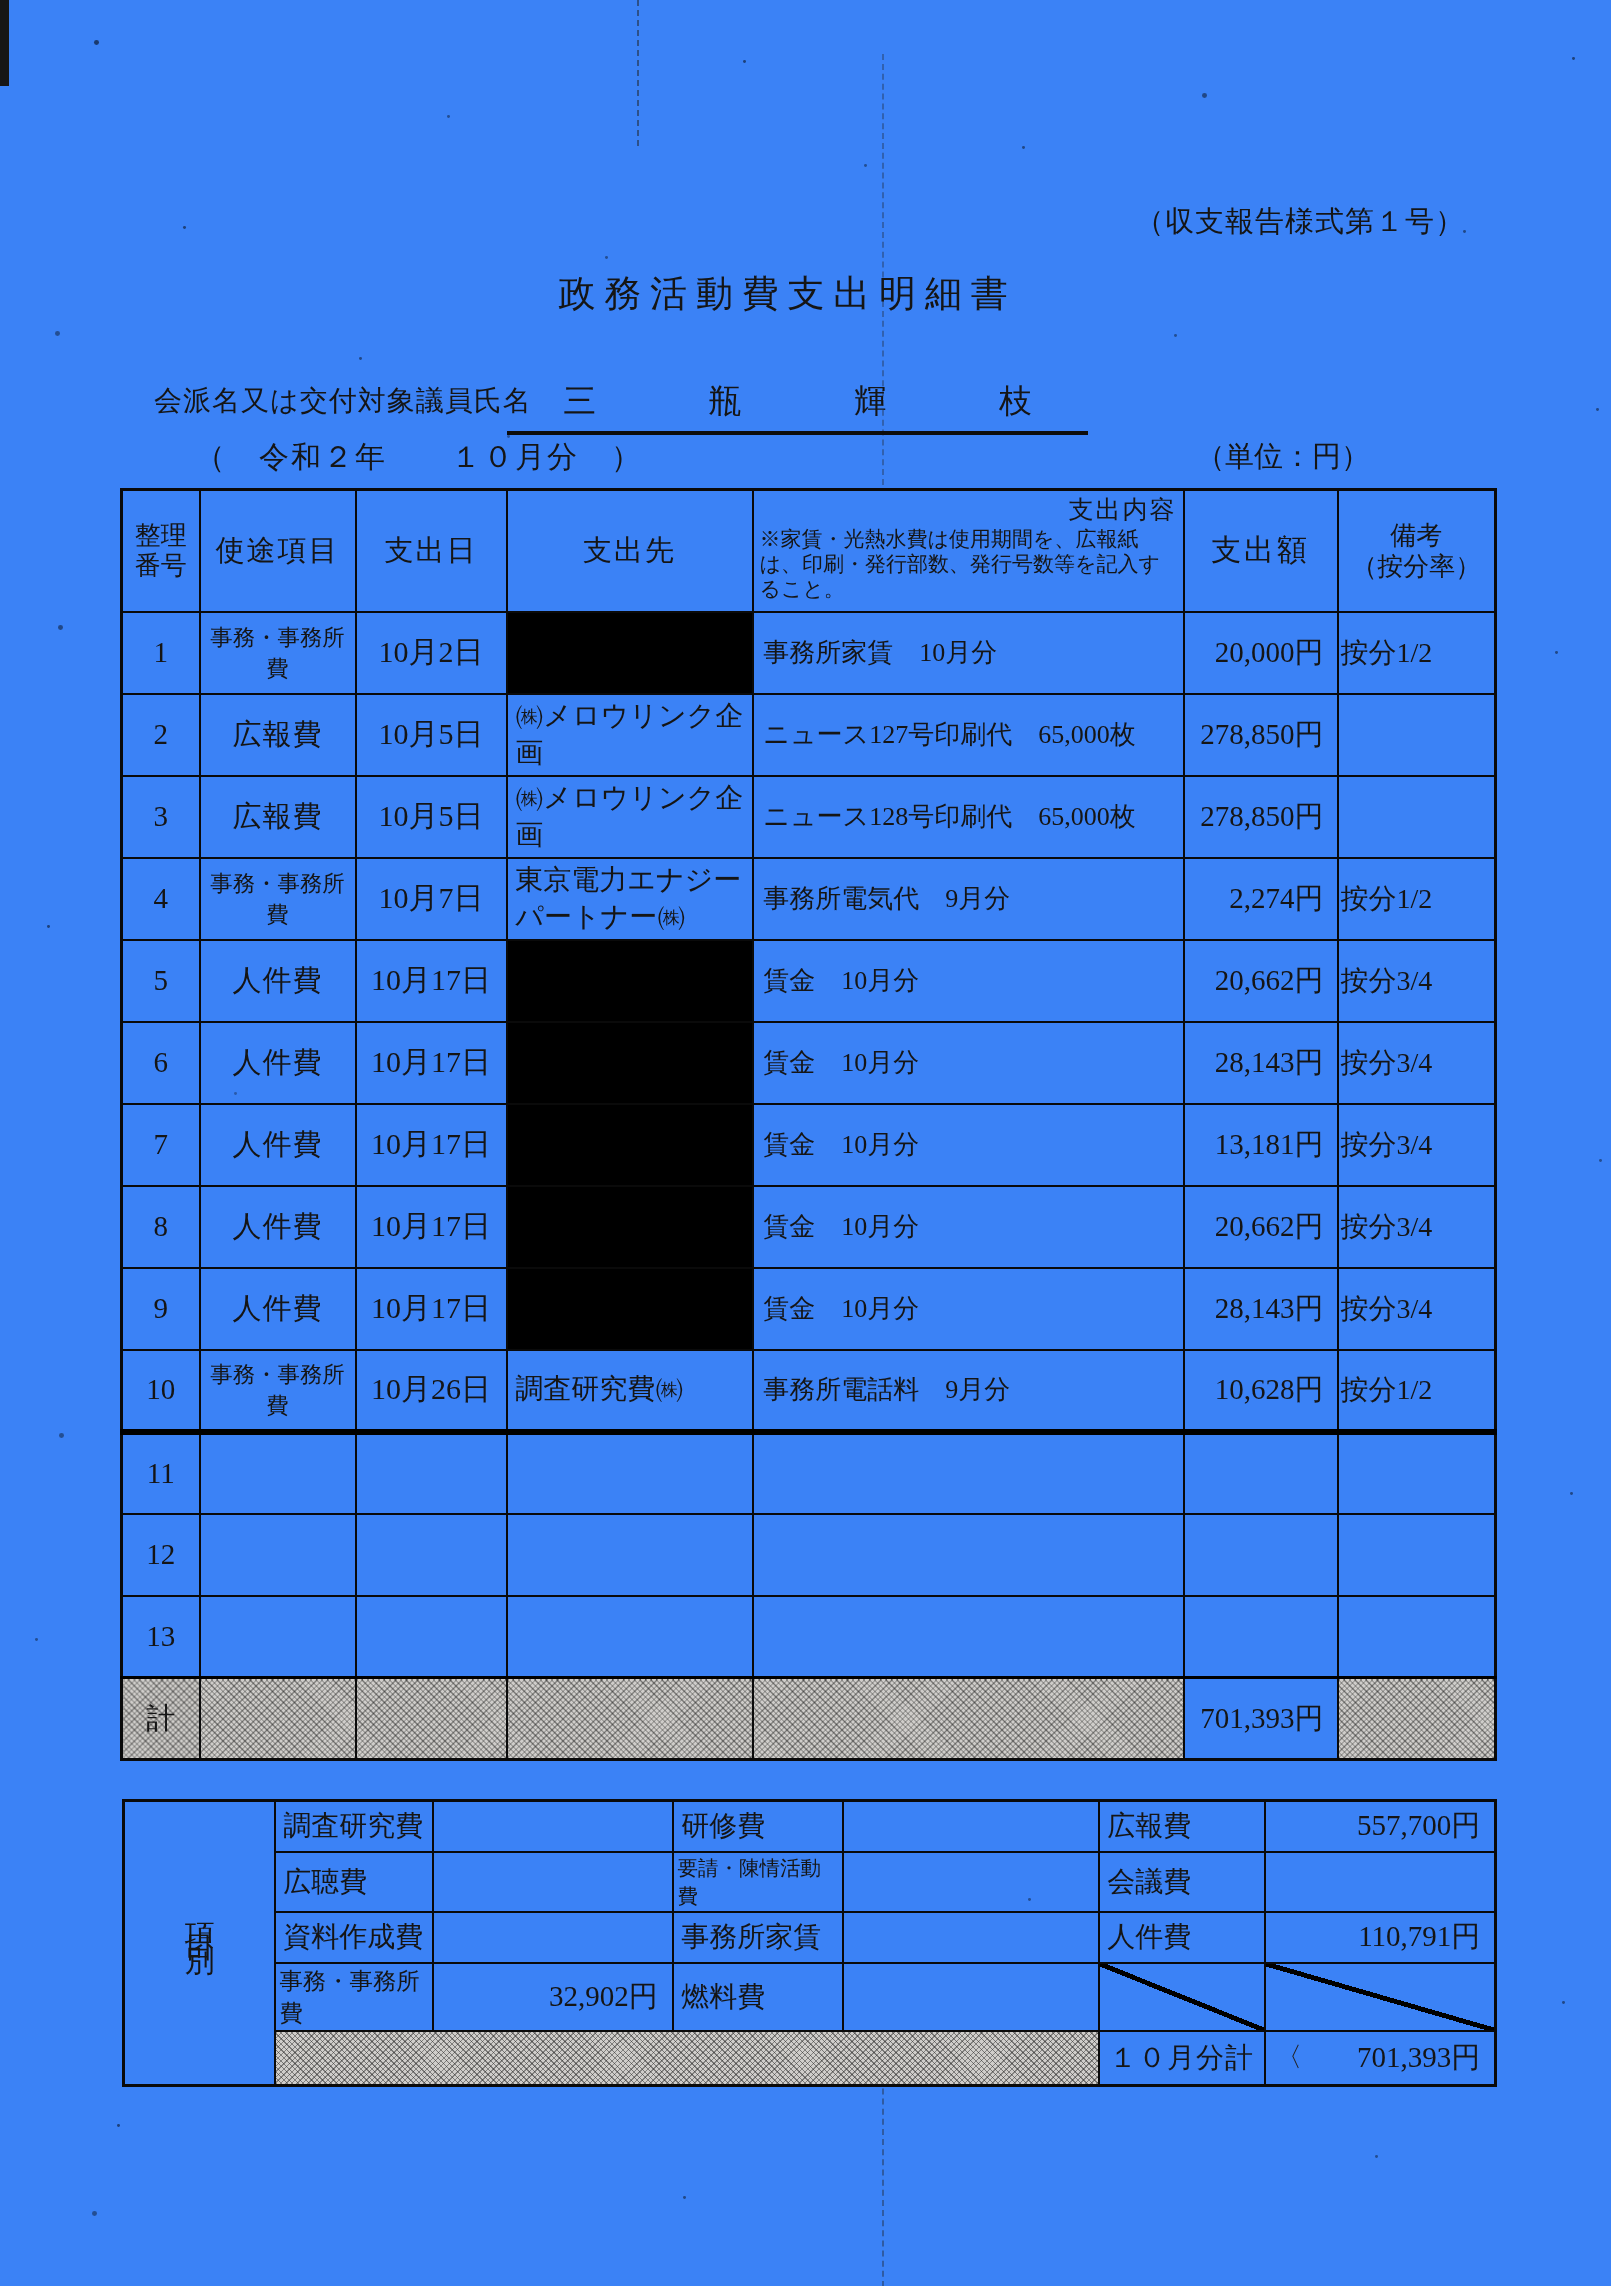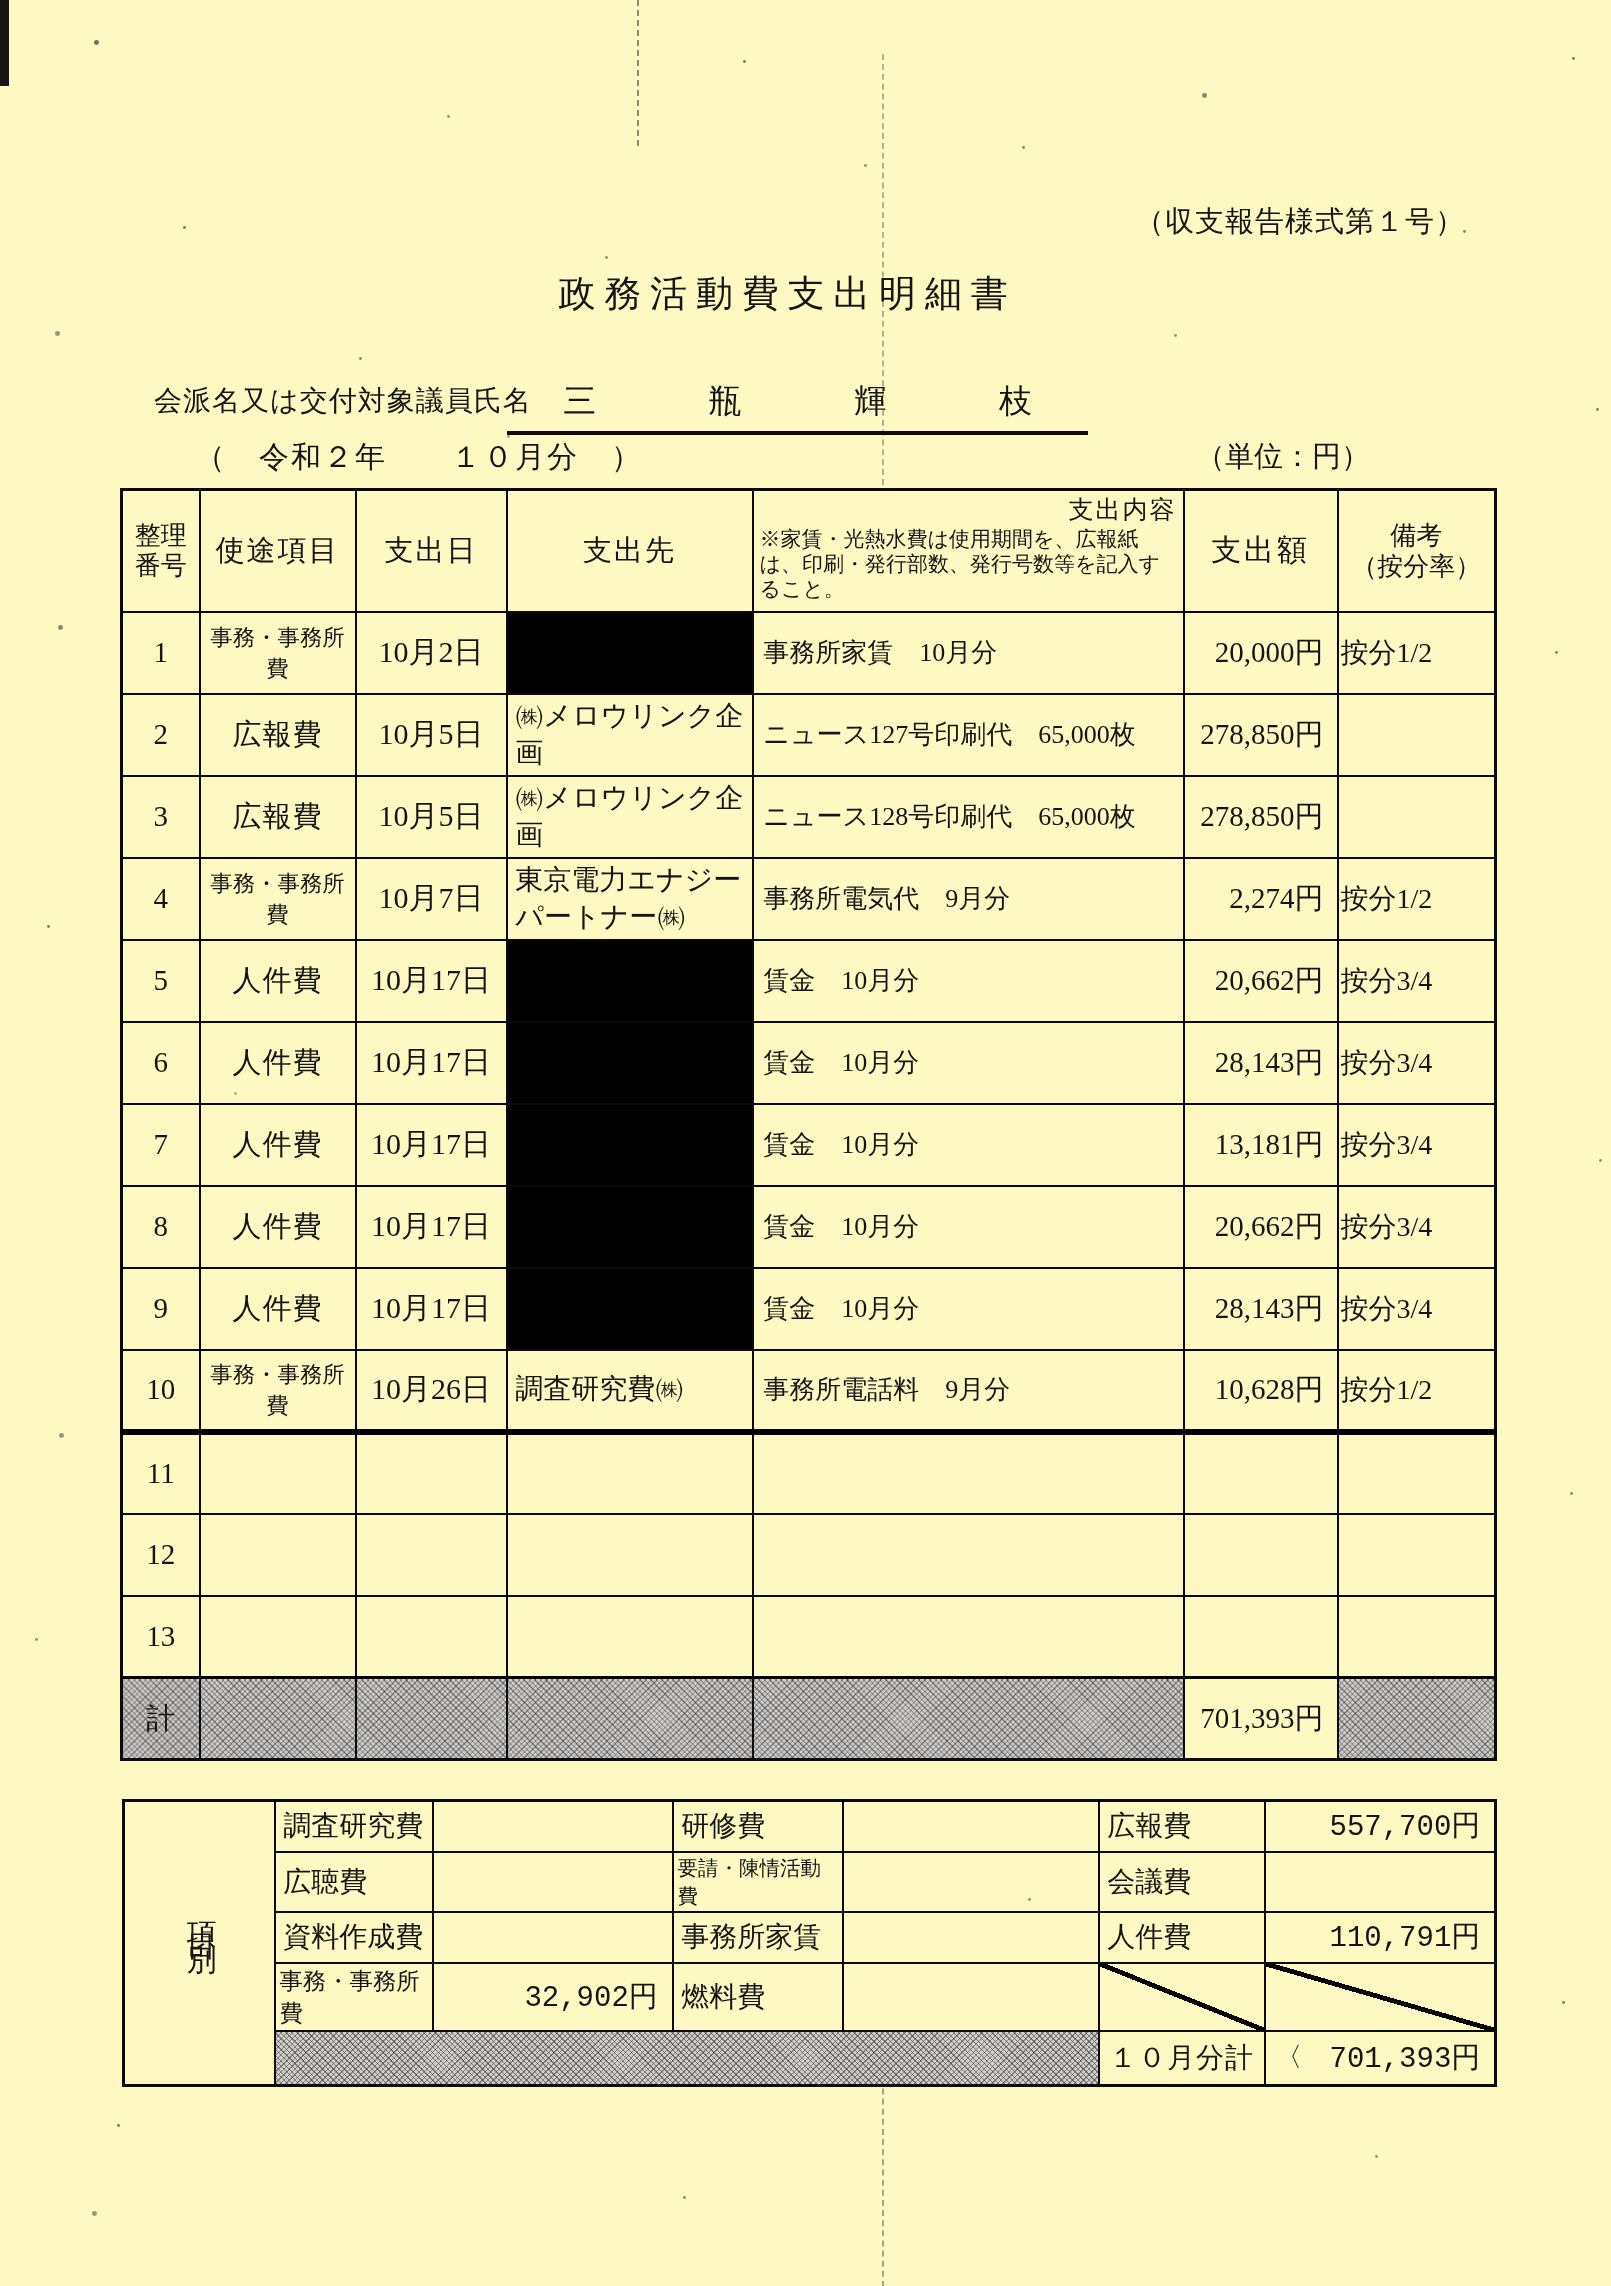--- a/index.html
+++ b/index.html
@@ -1,18 +1,18 @@
 <!DOCTYPE html>
 <html><head>
 <meta charset="utf-8">
 <style>
   html,body{margin:0;padding:0;background:#9a9a9a;}
   .page{
     position:relative;width:1611px;height:2287px;margin:0 auto;
-    background:#fef9c3;color:#151515;overflow:hidden;
+    background:#3b82f6;color:#151515;overflow:hidden;
     font-family:"Liberation Serif","DejaVu Serif",serif;
   }
   
   .edge-mark{position:absolute;left:0;top:0;width:8.8px;height:86px;background:#161616;}
   .fold-top{position:absolute;left:637px;top:0;height:146px;border-left:2px dashed rgba(30,30,30,.5);}
   .fold-mid{position:absolute;left:882px;top:54px;height:431px;border-left:2px dashed rgba(30,30,30,.33);}
   .fold-bottom{position:absolute;left:882px;top:2058px;height:229px;border-left:2px dashed rgba(30,30,30,.38);}
   .noise{position:absolute;left:0;top:0;width:2.9px;height:2.9px;border-radius:50%;background:transparent;
     box-shadow:
       95px 41px 0 1px rgba(0,0,0,.55), 743px 60px 0 0 rgba(0,0,0,.5),
@@ -64,21 +64,21 @@
   .c-note{font-size:28px;padding-left:2px;}
   .redact{background:#000;}
   .row10 td{border-bottom:6.8px solid #000;}
   .total-row td{border-top:3.9px solid #000;}
   .hatch{background-color:#cfcdca;
     background-image:repeating-linear-gradient(45deg,rgba(35,35,35,.5) 0 1px,transparent 1px 3.9px),
                      repeating-linear-gradient(135deg,rgba(35,35,35,.45) 0 1px,transparent 1px 3.9px);}
   .total-label{text-align:center;font-size:29px;}
   
   .summary-table{position:absolute;left:122px;top:1799px;width:1372px;border:3.9px solid #0a0a0a;}
-  .summary-table td{border:2.9px solid #0a0a0a;overflow:hidden;font-family:Liberation Mono, monospace;}
+  .summary-table td{border:2.9px solid #0a0a0a;overflow:hidden;}
   .summary-table tr{height:51px;}
   .summary-table tr.last{height:55px;}
   .side-cell{text-align:center;vertical-align:middle;}
   .side-label{writing-mode:vertical-rl;text-orientation:upright;font-size:30px;
     letter-spacing:11.7px;display:inline-block;margin-bottom:47px;}
   .s-label{font-size:28px;padding:1px 2px 1px 7.8px;}
   .s-label.small{font-size:20.5px;padding-left:3.9px;}
   .s-label.small2{font-size:23.4px;padding-left:3.9px;}
   .s-value{text-align:right;font-size:29px;padding-right:13.7px;}
   .diag{background:linear-gradient(to top right,transparent calc(50% - 2.4px),#000 calc(50% - 2.4px) calc(50% + 2.4px),transparent calc(50% + 2.4px));}

